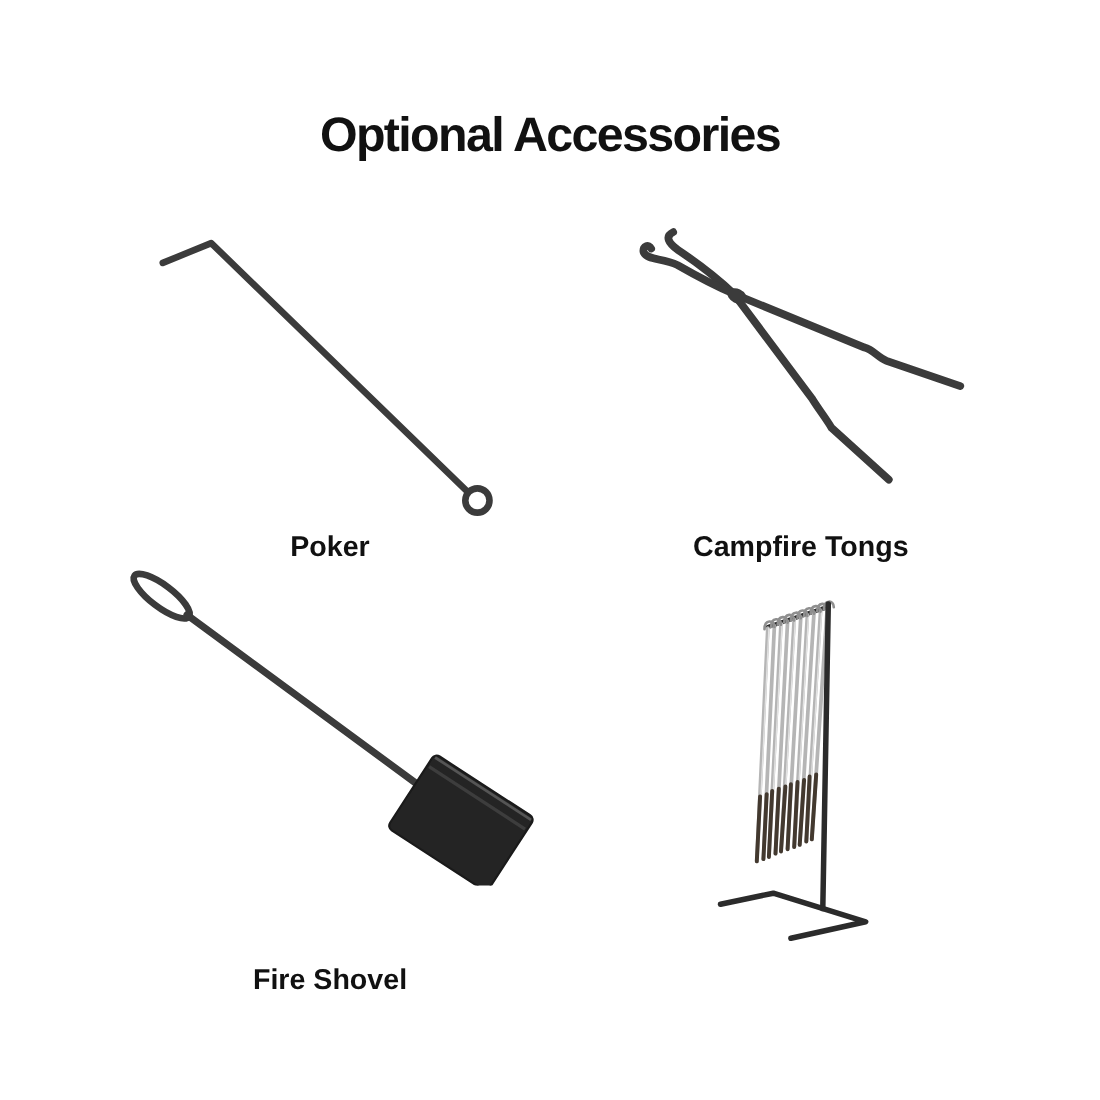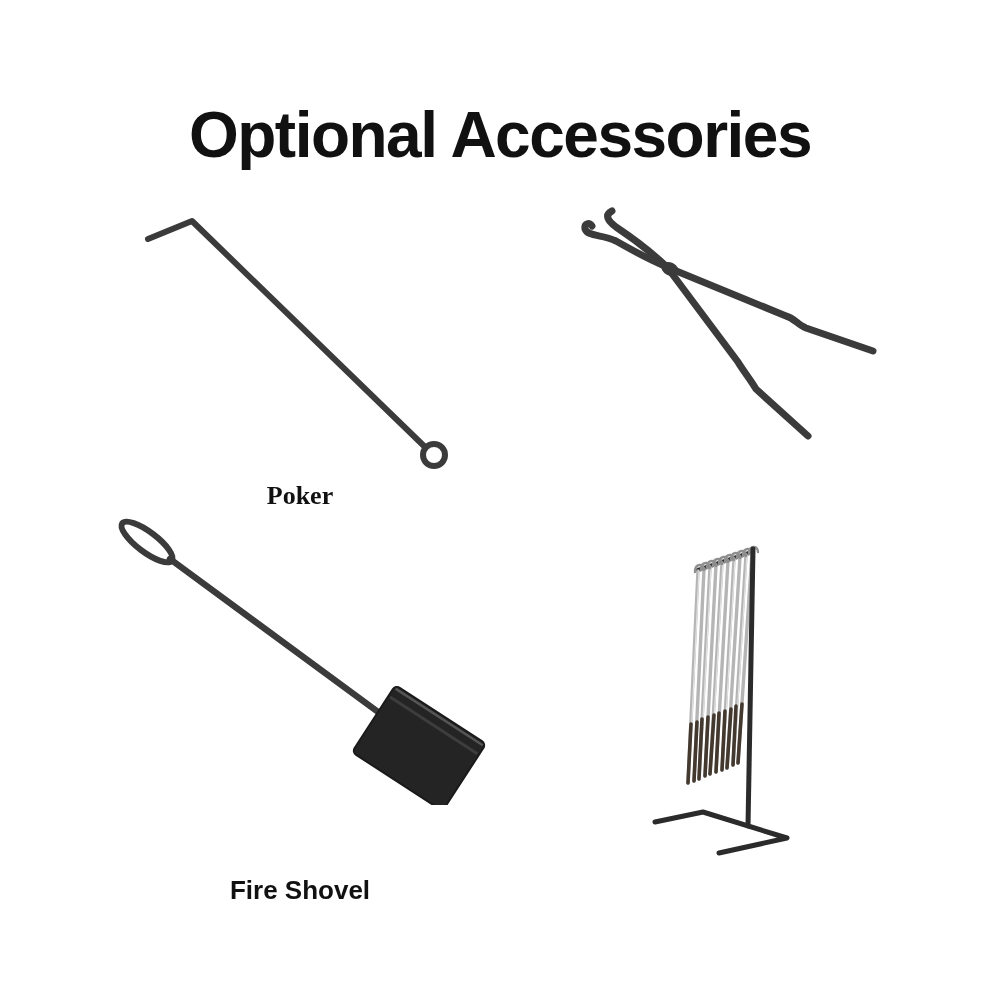--- a/index.html
+++ b/index.html
@@ -10,21 +10,21 @@
     margin: 0 auto;
     background: #ffffff;
     font-family: "Liberation Sans", sans-serif;
     overflow: hidden;
   }
   .page-title {
     position: absolute;
     left: 0; right: 0; top: 98px;
     margin: 0;
     text-align: center;
-    font-size: 64px;
+    font-size: 44px;
     font-weight: 700;
     letter-spacing: -1.5px;
     color: #111111;
   }
   figure.product-card {
     position: absolute;
     margin: 0;
     padding: 0;
   }
   figure.product-card svg {
@@ -34,21 +34,21 @@
   }
   .product-label {
     position: absolute;
     left: 0; right: 0; bottom: 0;
     text-align: center;
     font-size: 26px;
     font-weight: 600;
     color: #111111;
     line-height: 30px;
   }
-  #card-poker       { left: 120px; top: 205px; width: 360px; height: 306px; font-family: Liberation Serif, serif; }
+  #card-poker       { left: 120px; top: 205px; width: 360px; height: 306px; }
   #card-poker svg   { left: 20px; }
   #card-tongs       { left: 550px; top: 205px; width: 356px; height: 306px; }
   #card-tongs svg   { left: 20px; }
   #card-shovel      { left: 105px; top: 515px; width: 390px; height: 390px; text-decoration: underline; }
   #card-shovel svg  { left: 5px; }
   #card-stand       { left: 550px; top: 515px; width: 356px; height: 390px; }
   #card-stand svg   { left: 80px; top: 13px; }
 </style>
 </head>
 <body>
@@ -70,20 +70,21 @@
   <figure class="product-card" id="card-tongs">
     <svg width="320" height="240" viewBox="0 0 320 240">
       <g fill="none" stroke="#3b3b3b" stroke-width="7" stroke-linecap="round" stroke-linejoin="round">
         <path d="M97,62 C78,44 58,30 46,22 C38,16 34,10 42,6"></path>
         <path d="M97,62 C78,54 60,44 46,36 C32,29 18,32 15,24 C14,18 20,17 22,21"></path>
         <path d="M99,63 L216,111 C224,113 228,120 236,123 L303,146"></path>
         <path d="M97,62 L168,157 C172,164 180,174 186,184 L238,231"></path>
       </g>
       <ellipse cx="100" cy="64" rx="9" ry="6.5" fill="#3b3b3b" transform="rotate(25 100 64)"></ellipse>
     </svg>
+    <figcaption class="product-label">Campfire Tongs</figcaption>
   </figure>
 
   <figure class="product-card" id="card-shovel">
     <svg width="380" height="290" viewBox="0 0 380 290">
       <ellipse cx="37" cy="27" rx="31" ry="10" fill="none" stroke="#3b3b3b" stroke-width="6" transform="rotate(37 37 27)"></ellipse>
       <path d="M60,44 L279,205" fill="none" stroke="#3b3b3b" stroke-width="6.5" stroke-linecap="round"></path>
       <g transform="translate(309 233) rotate(33)">
         <rect x="-54" y="-40" width="108" height="80" rx="5" fill="#242424" stroke="#1a1a1a" stroke-width="2"></rect>
         <line x1="-52" y1="-37" x2="52" y2="-37" stroke="#555555" stroke-width="2.5"></line>
         <line x1="-52" y1="-27" x2="52" y2="-27" stroke="#3d3d3d" stroke-width="3"></line>

